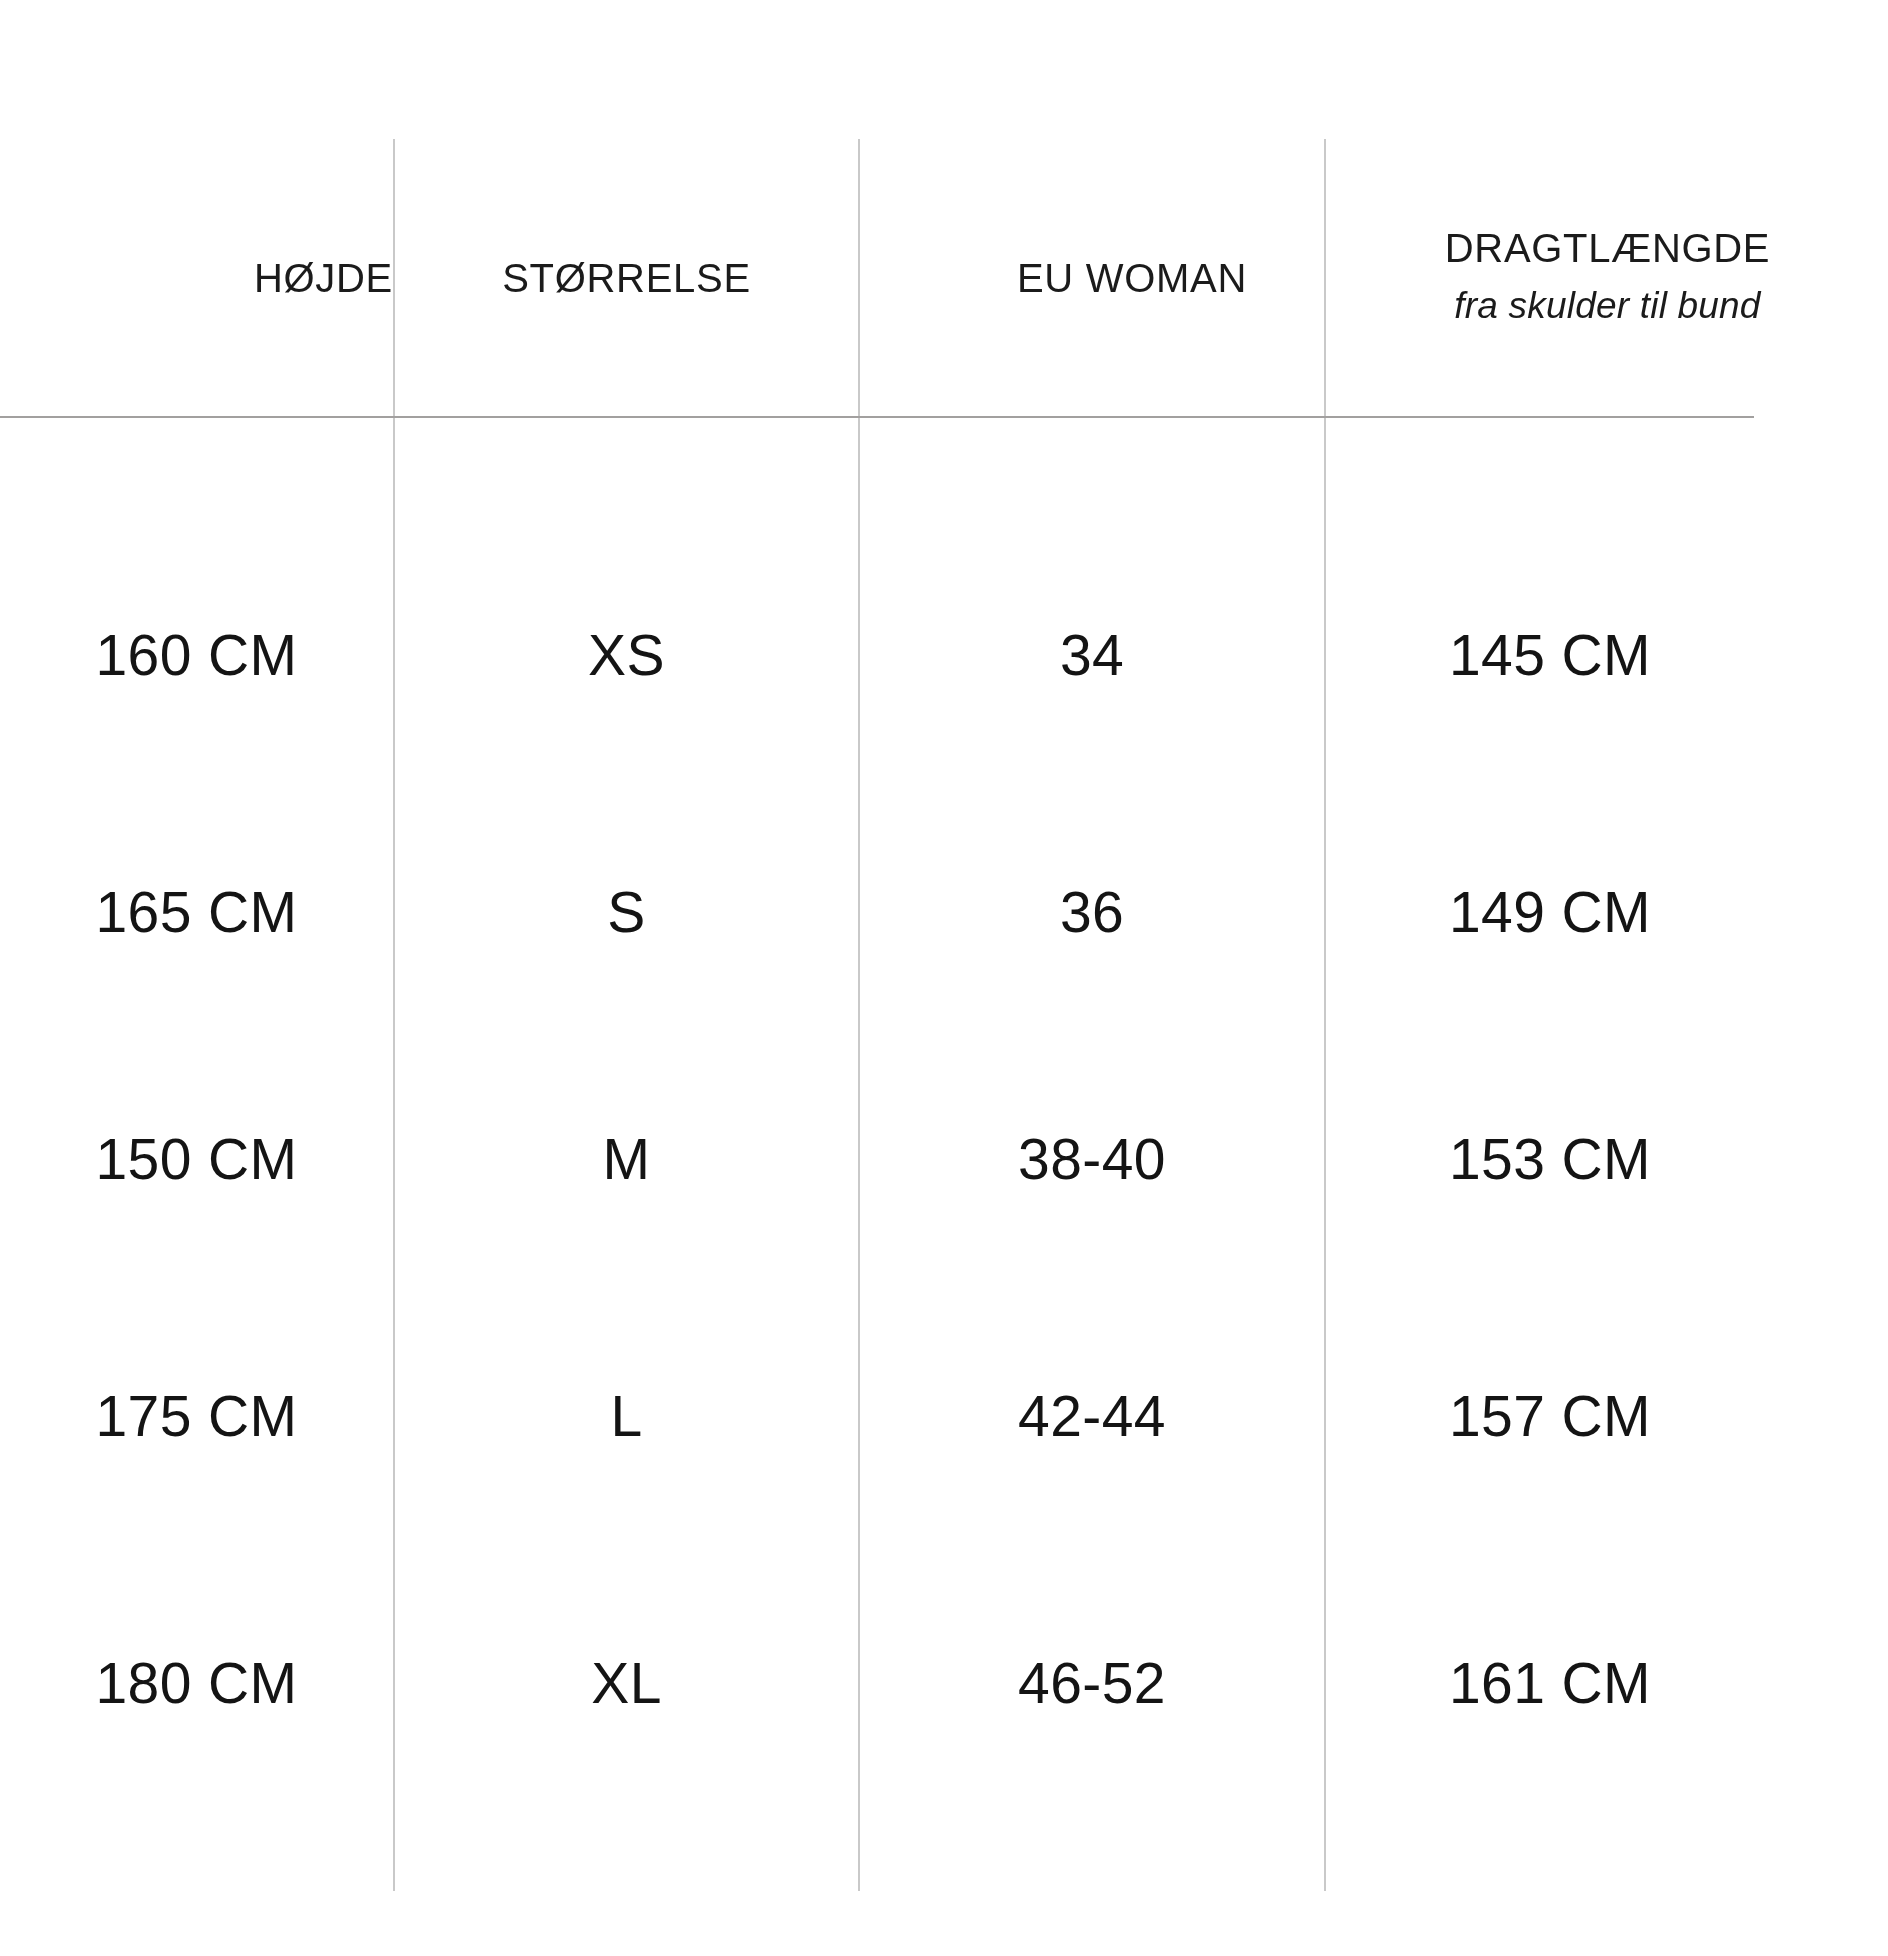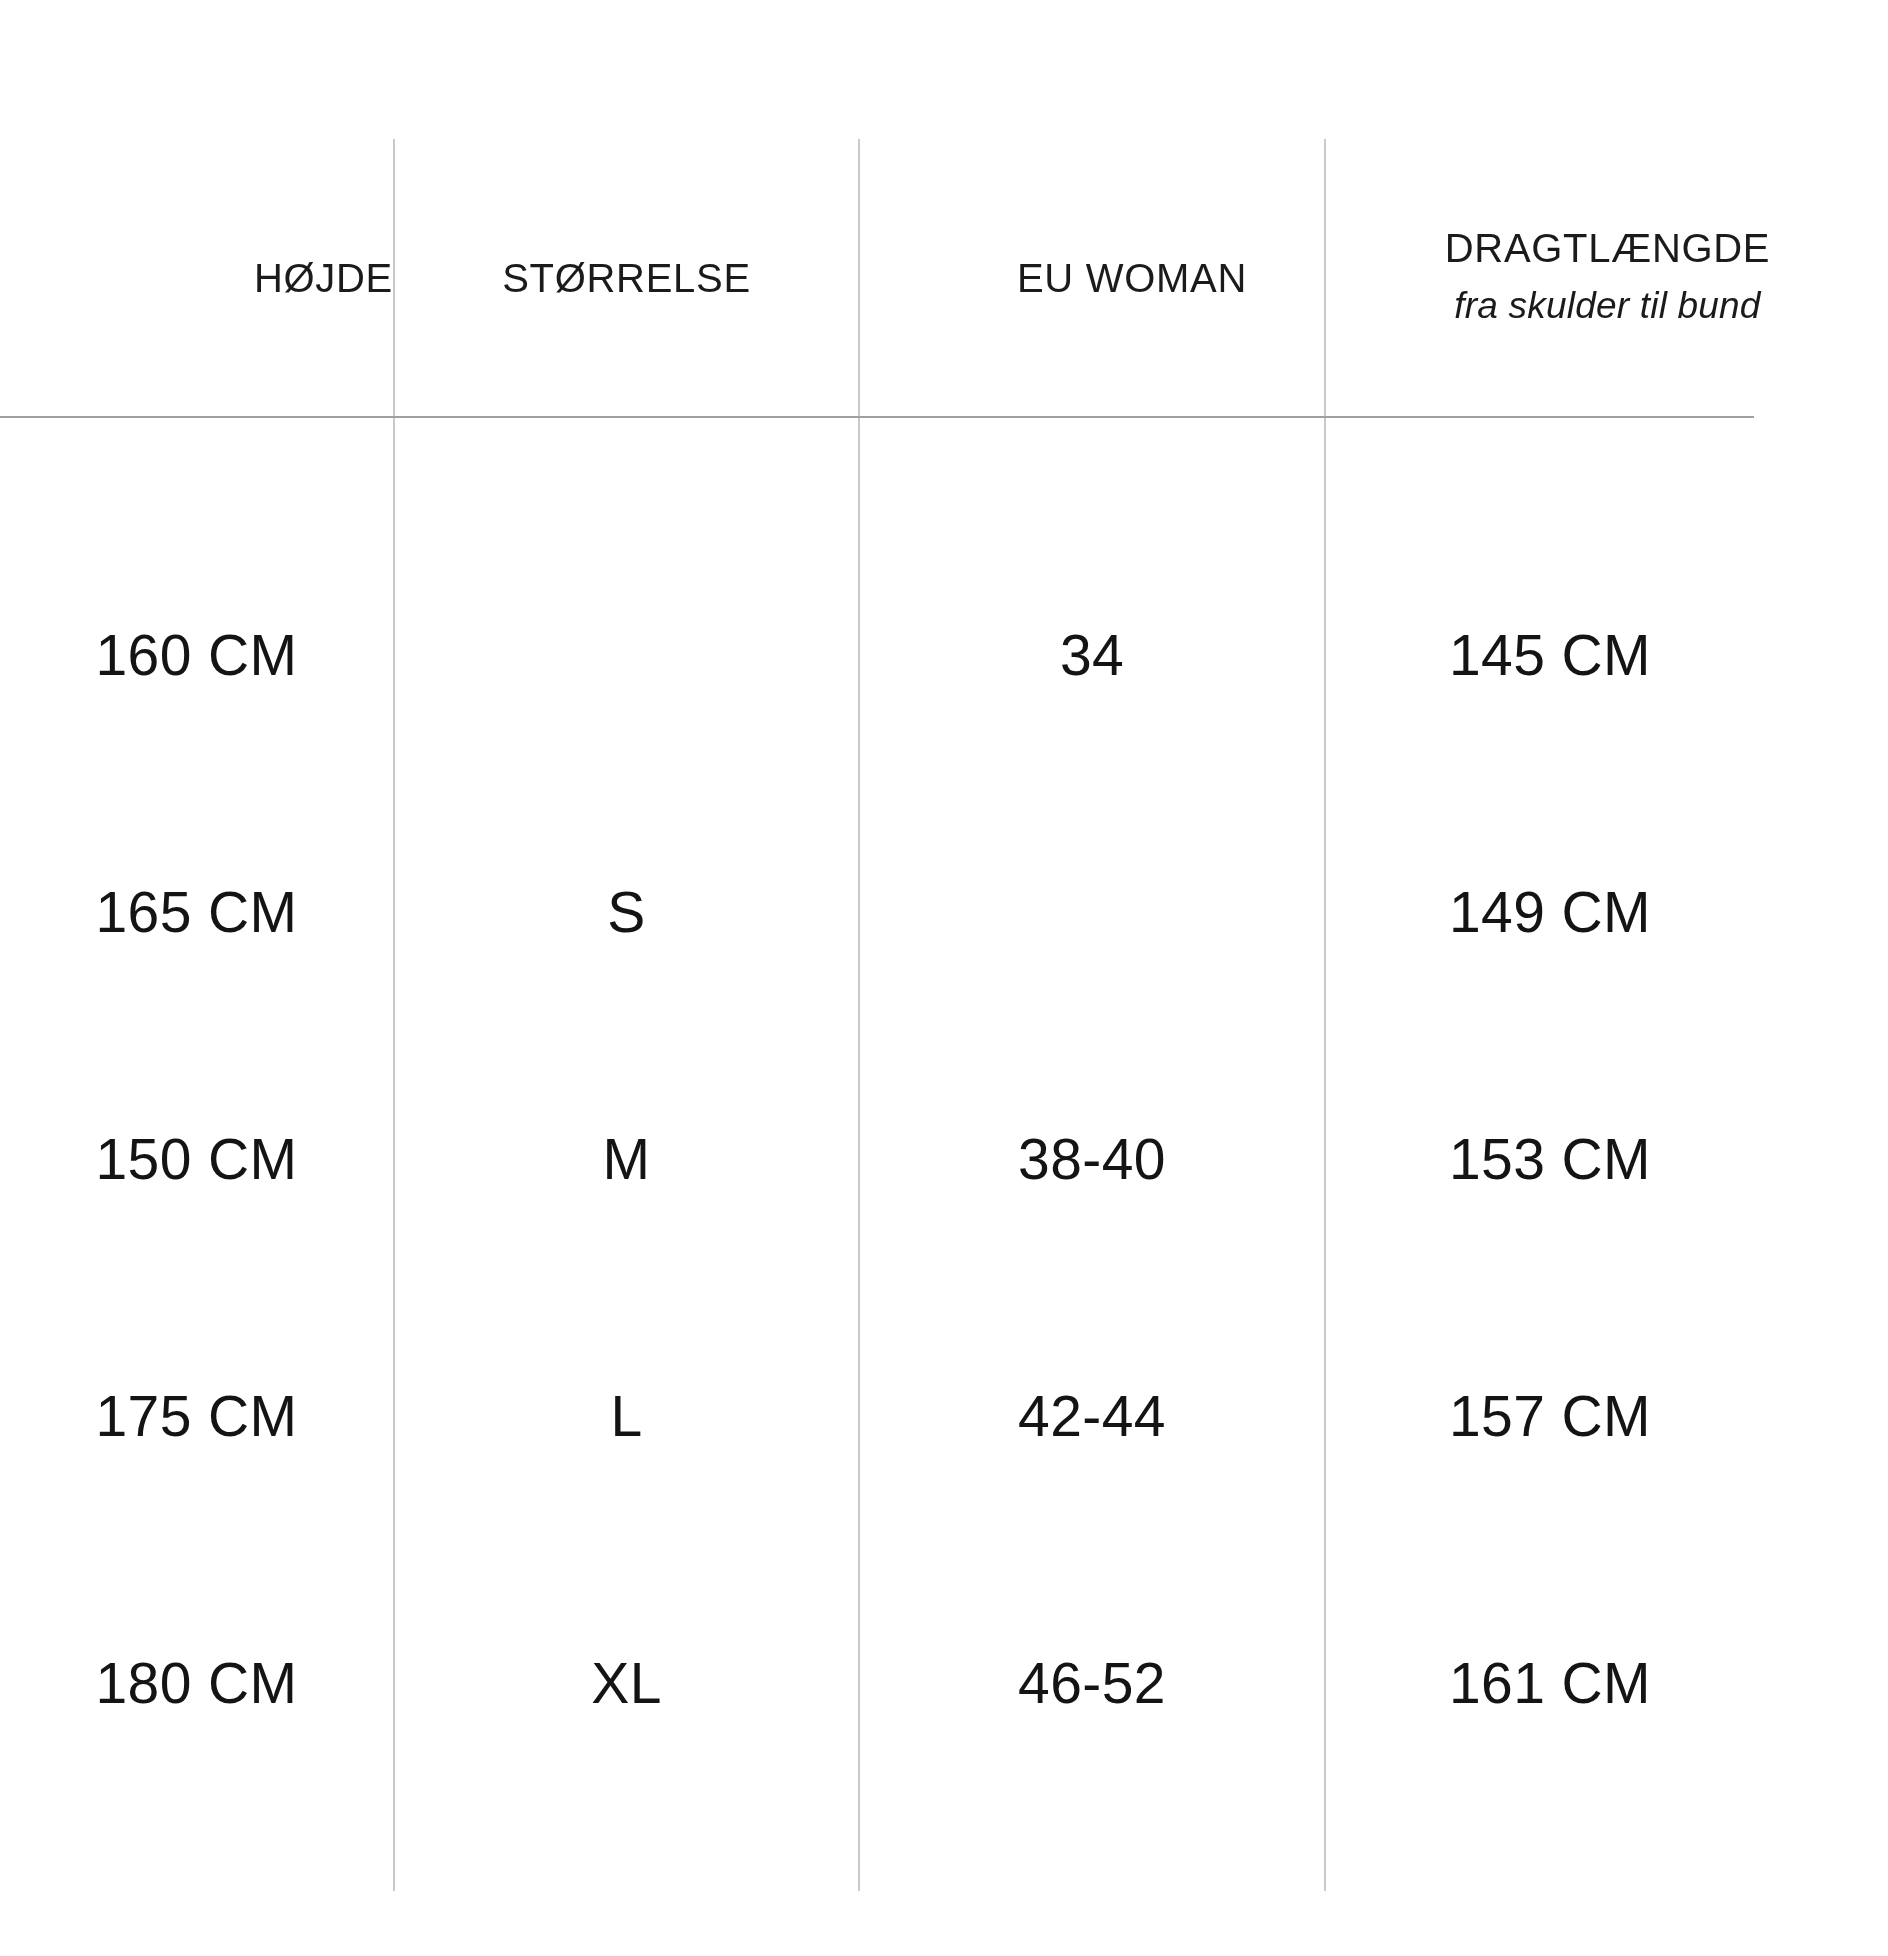--- a/index.html
+++ b/index.html
@@ -166,27 +166,29 @@
       <span class="head-title">DRAGTLÆNGDE</span>
       <span class="head-sub">fra skulder til bund</span>
     </div>
 
   </div>
 
   <div class="body-rows">
 
     <div class="data-row r0">
       <div class="data-cell c1">160 CM</div>
+      <div class="data-cell c2">XS</div>
       <div class="data-cell c3">34</div>
       <div class="data-cell c4">145 CM</div>
     </div>
 
     <div class="data-row r1">
       <div class="data-cell c1">165 CM</div>
       <div class="data-cell c2">S</div>
+      <div class="data-cell c3">36</div>
       <div class="data-cell c4">149 CM</div>
     </div>
 
     <div class="data-row r2">
       <div class="data-cell c1">150 CM</div>
       <div class="data-cell c2">M</div>
       <div class="data-cell c3">38-40</div>
       <div class="data-cell c4">153 CM</div>
     </div>
 

